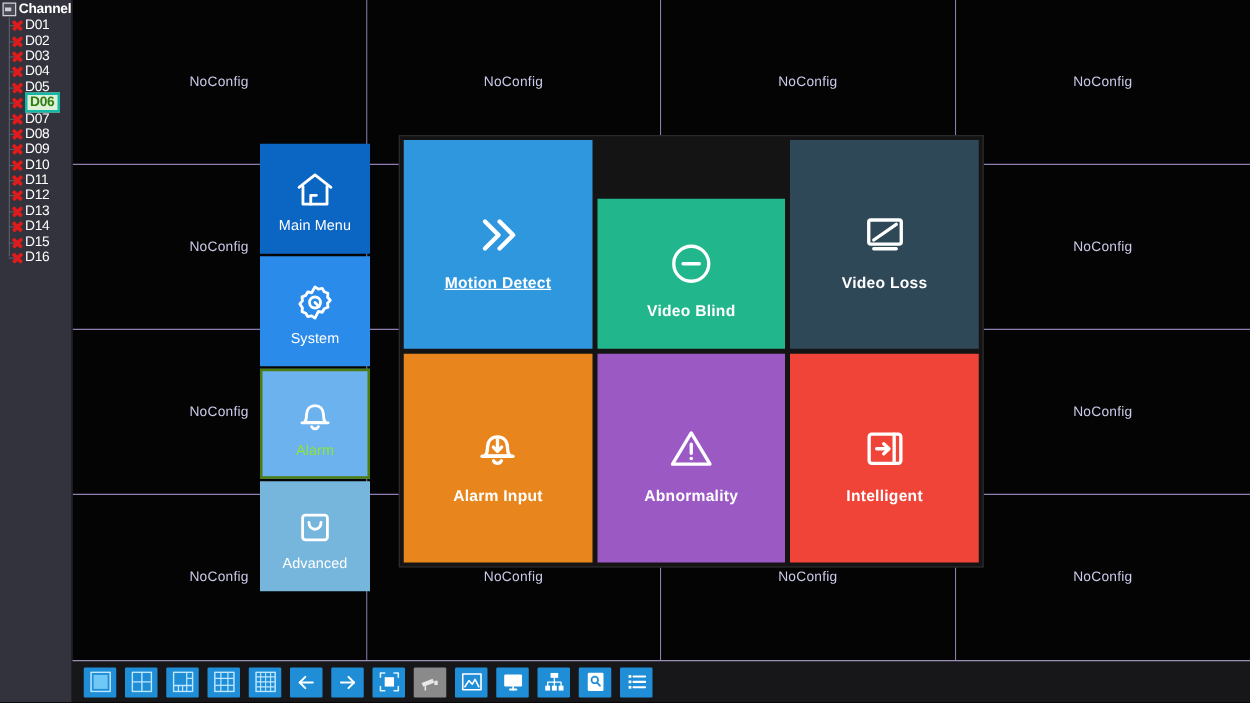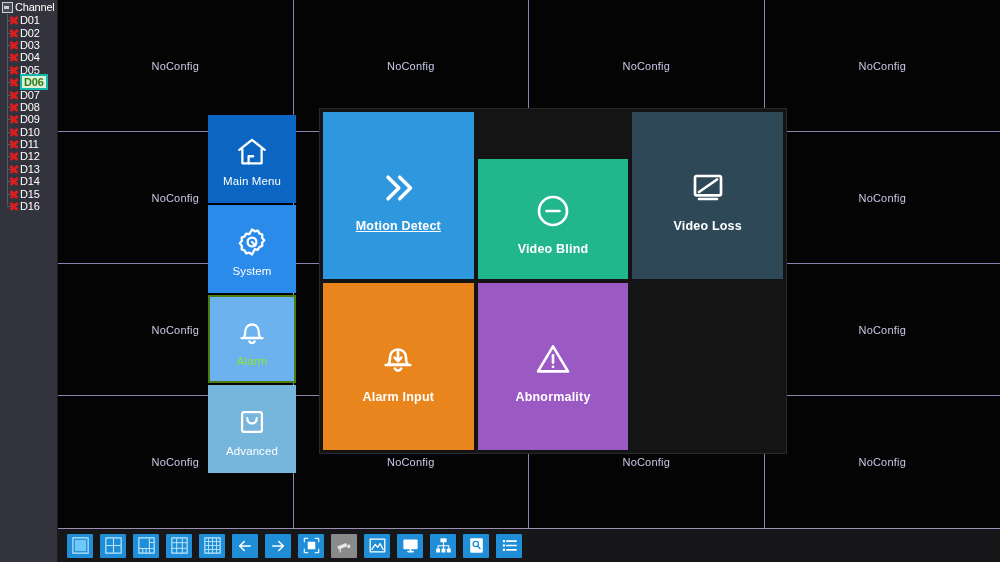--- a/index.html
+++ b/index.html
@@ -12,21 +12,21 @@
   #app{position:relative;width:1000px;height:562px;background:#000;overflow:hidden;}
 
   
   .sidebar{
     position:absolute;left:0;top:0;width:58px;height:562px;
     background:#33333d;border-right:1px solid #1b1b20;
     box-sizing:border-box;
   }
   .ch-head{
     display:flex;align-items:center;gap:2px;
-    padding:1px 0 1px 2px;color:#ffffff;font-size:11px;font-weight:normal;
+    padding:1px 0 1px 2px;color:#ffffff;font-size:11px;font-weight:bold;
     letter-spacing:-0.2px;
   }
   .ch-head .boxicon{
     width:9px;height:9px;border:1px solid #cfcfd6;background:#4a4a56;
     display:inline-block;position:relative;flex:0 0 auto;
   }
   .ch-head .boxicon:before{
     content:"";position:absolute;left:1px;top:3px;width:5px;height:3px;
     background:#cfcfd6;
   }
@@ -348,20 +348,31 @@
         <div class="tile" style="background: rgb(155, 89, 196);">
           <span class="t-icon">
             <svg width="40" height="40" viewBox="0 0 24 24" fill="none" stroke="currentColor" stroke-width="1.6">
               <path d="M12 4.4 21 19.4H3z"></path>
               <path d="M12 9.8v4.4"></path>
               <circle cx="12" cy="16.7" r=".85" fill="currentColor" stroke="none"></circle>
             </svg>
           </span>
           <span class="t-label">Abnormality</span>
         </div>
+        <div class="tile" style="background: rgb(239, 68, 55);">
+          <span class="t-icon">
+            <svg width="40" height="40" viewBox="0 0 24 24" fill="none" stroke="currentColor" stroke-width="1.6">
+              <rect x="4.4" y="5" width="15.2" height="14" rx="1.2"></rect>
+              <path d="M16.4 5v14"></path>
+              <path d="M8 12h5.6"></path>
+              <path d="M11.4 9.6 13.9 12l-2.5 2.4"></path>
+            </svg>
+          </span>
+          <span class="t-label">Intelligent</span>
+        </div>
       </div>
   </div>
 
   <div class="toolbar" id="toolbar">
       <div class="tb-btn">
         <span>
           <svg width="17" height="17" viewBox="0 0 20 20" fill="none">
             <rect x="1" y="1" width="18" height="18" fill="none" stroke="#bde6ff" stroke-width="1.4"></rect>
             <rect x="3.4" y="3.4" width="13.2" height="13.2" fill="#6fc8f5"></rect>
           </svg>

